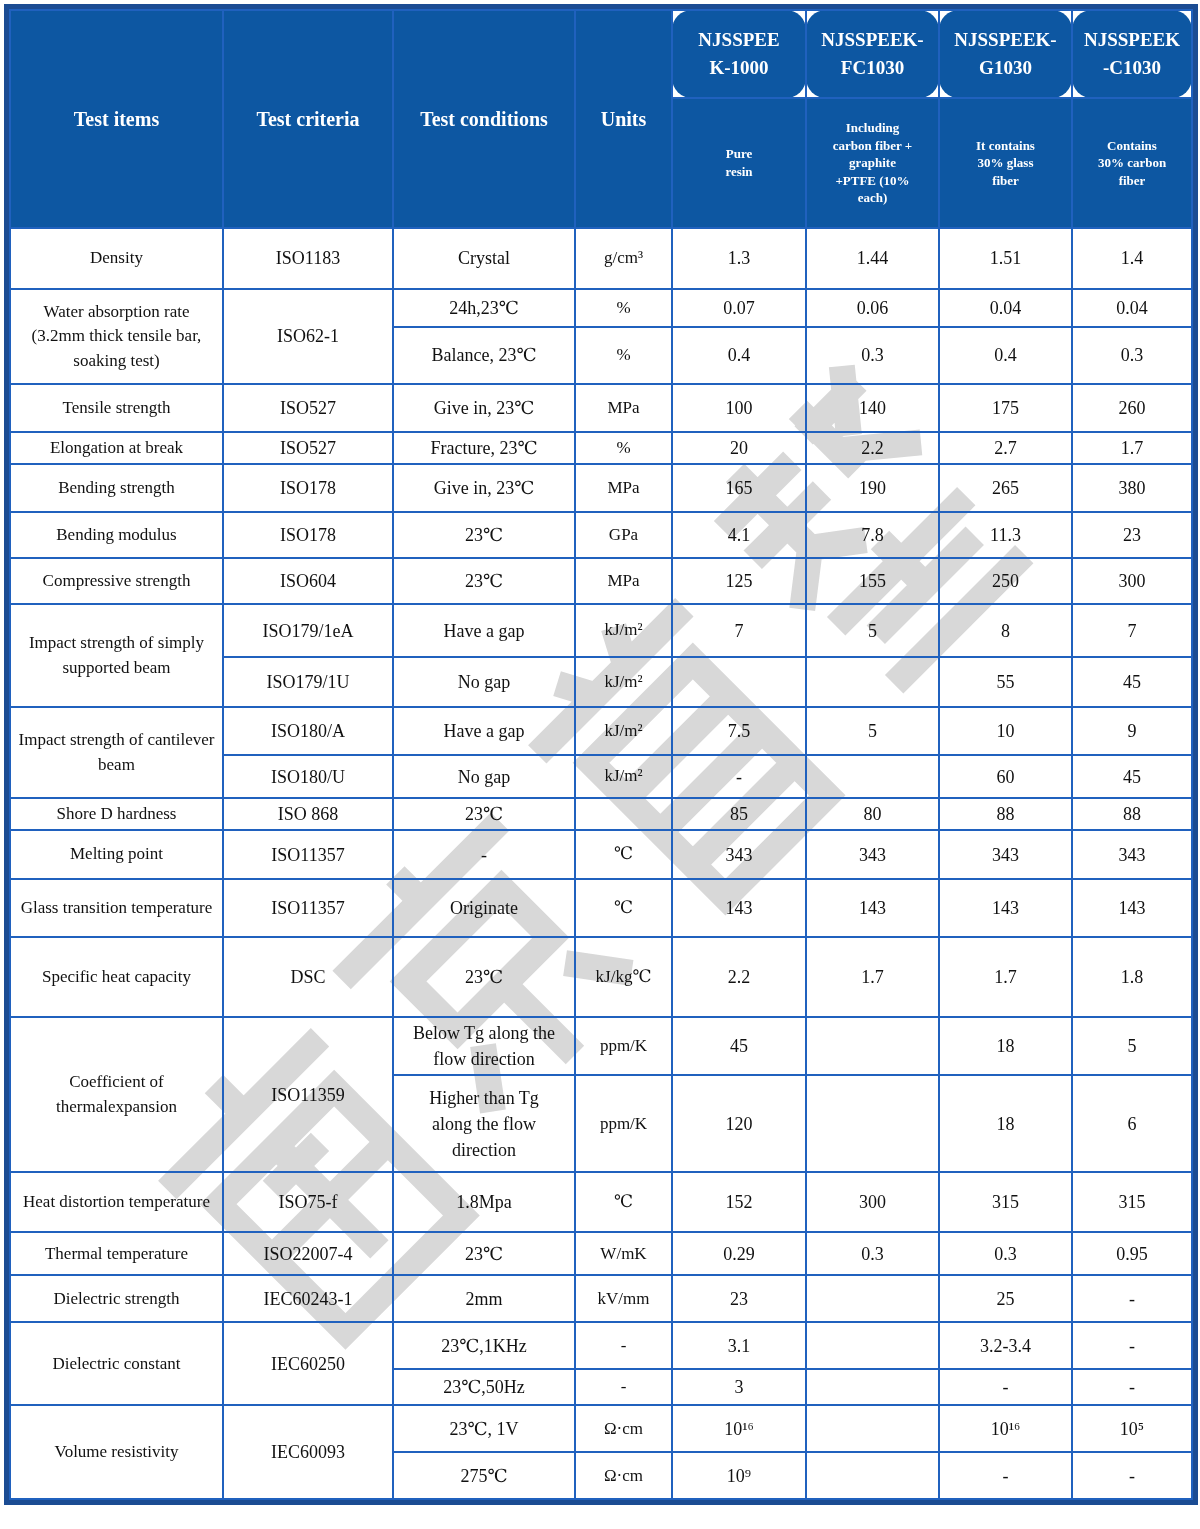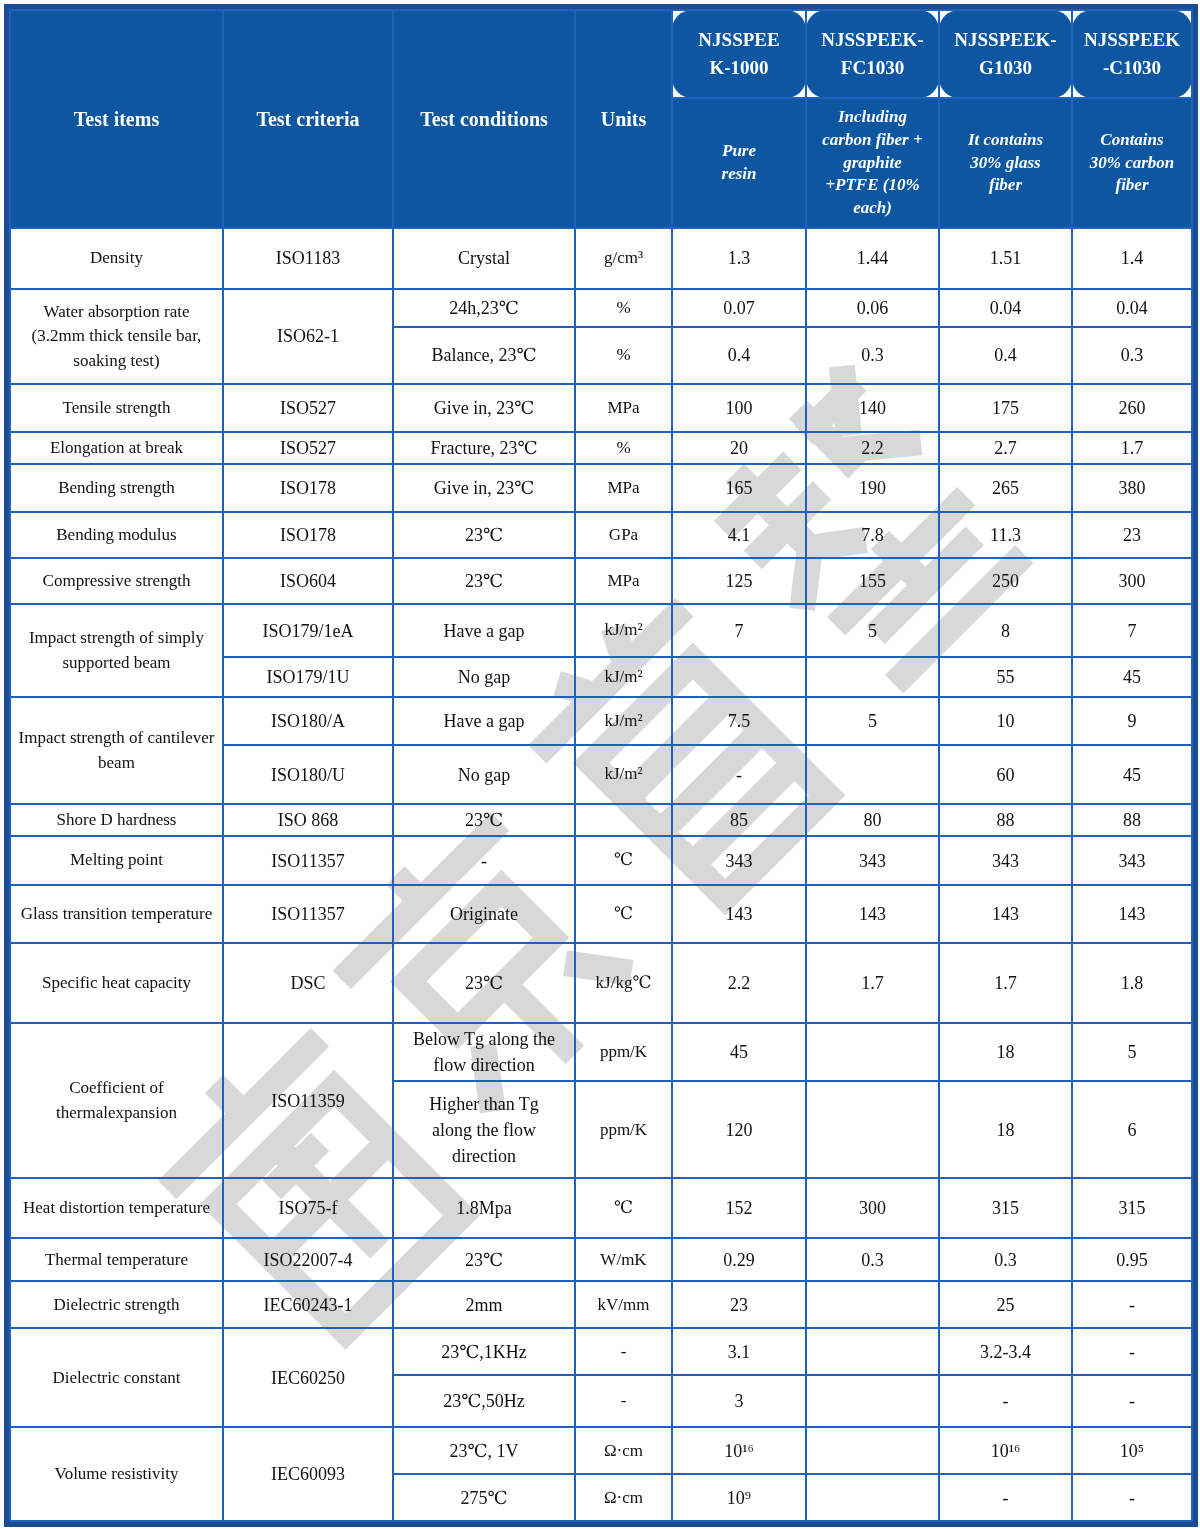--- a/index.html
+++ b/index.html
@@ -26,21 +26,21 @@
     border:2px solid var(--grid);
     text-align:center;vertical-align:middle;
     padding:2px 4px;background:transparent;
     font-size:18px;line-height:1.45;
   }
   thead th{
     background:var(--header-bg);color:var(--header-text);
     font-weight:bold;font-size:20px;
   }
   thead th.prodName{font-size:19px;border-radius:20px;}
-  thead th.prodDesc{font-size:17px;line-height:1.35;font-style:italic;}
+  thead th.prodDesc{font-size:13px;line-height:1.35;}
   td.itemCell{font-size:17px;}
   td.unitCell{font-size:17px;}
   .pre{white-space:pre-line;}
 </style>
 </head>
 <body>
 
 <svg class="watermark" viewBox="0 0 1200 1529" fill="none" stroke="currentColor" stroke-width="26" stroke-linecap="butt" opacity="0.95" aria-label="南京首塑">
   <g transform="translate(320,1190) rotate(-45)">
     <path d="M0,-150 V-108 M-108,-108 H108 M-82,-62 H82 V118 H-82 Z M0,-62 V84 M-82,14 H82 M-34,-34 H34"></path>
@@ -181,40 +181,40 @@
     <tr style="height:53px">
       <td class="itemCell" rowspan="2">Impact strength of simply supported beam</td>
       <td>ISO179/1eA</td>
       <td>Have a gap</td>
       <td class="unitCell">kJ/m²</td>
       <td>7</td>
       <td>5</td>
       <td>8</td>
       <td>7</td>
     </tr>
-    <tr style="height:40px">
+    <tr style="height:50px">
       <td>ISO179/1U</td>
       <td>No gap</td>
       <td class="unitCell">kJ/m²</td>
       <td></td>
       <td></td>
       <td>55</td>
       <td>45</td>
     </tr>
     <tr style="height:48px">
       <td class="itemCell" rowspan="2">Impact strength of cantilever beam</td>
       <td>ISO180/A</td>
       <td>Have a gap</td>
       <td class="unitCell">kJ/m²</td>
       <td>7.5</td>
       <td>5</td>
       <td>10</td>
       <td>9</td>
     </tr>
-    <tr style="height:59px">
+    <tr style="height:43px">
       <td>ISO180/U</td>
       <td>No gap</td>
       <td class="unitCell">kJ/m²</td>
       <td>-</td>
       <td></td>
       <td>60</td>
       <td>45</td>
     </tr>
     <tr style="height:31px">
       <td class="itemCell">Shore D hardness</td>
@@ -310,21 +310,21 @@
     <tr style="height:47px">
       <td class="itemCell" rowspan="2">Dielectric constant</td>
       <td rowspan="2">IEC60250</td>
       <td>23℃,1KHz</td>
       <td class="unitCell">-</td>
       <td>3.1</td>
       <td></td>
       <td>3.2-3.4</td>
       <td>-</td>
     </tr>
-    <tr style="height:52px">
+    <tr style="height:36px">
       <td>23℃,50Hz</td>
       <td class="unitCell">-</td>
       <td>3</td>
       <td></td>
       <td>-</td>
       <td>-</td>
     </tr>
     <tr style="height:47px">
       <td class="itemCell" rowspan="2">Volume resistivity</td>
       <td rowspan="2">IEC60093</td>

